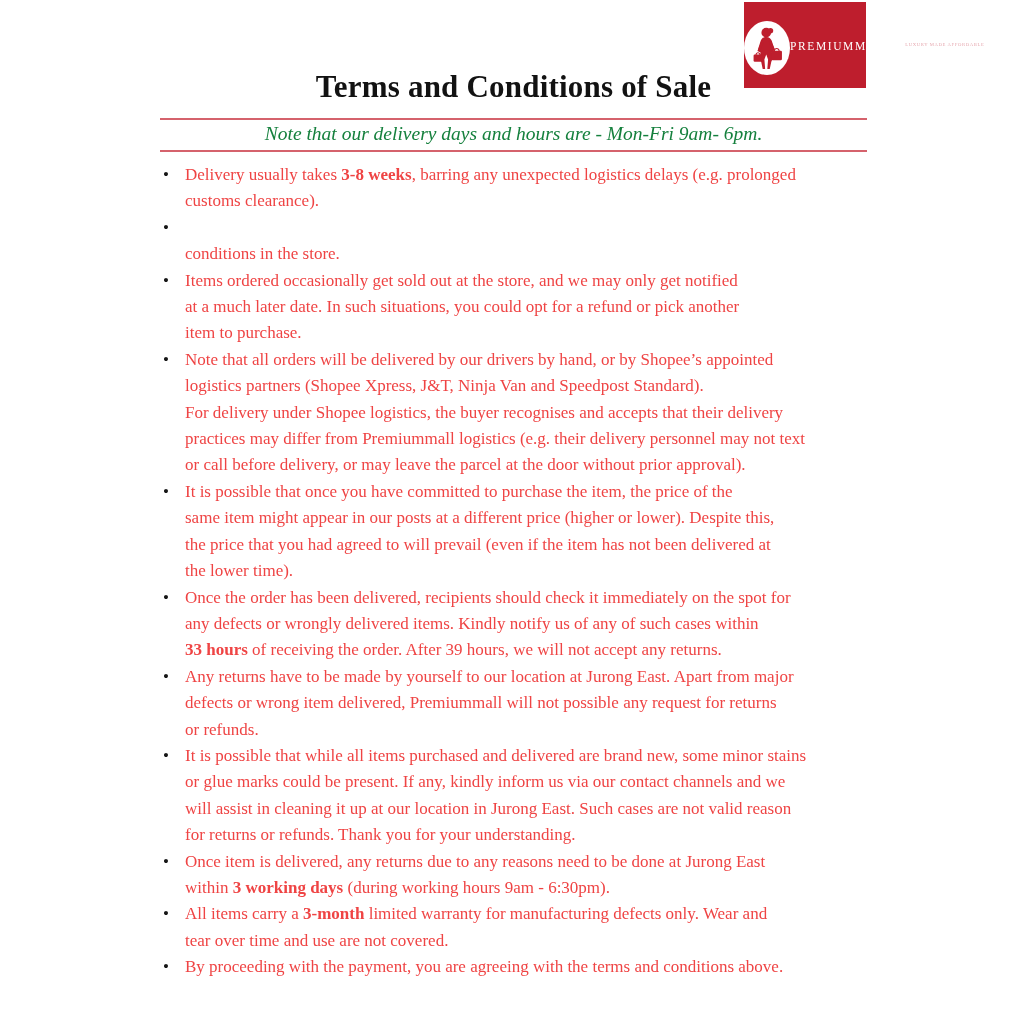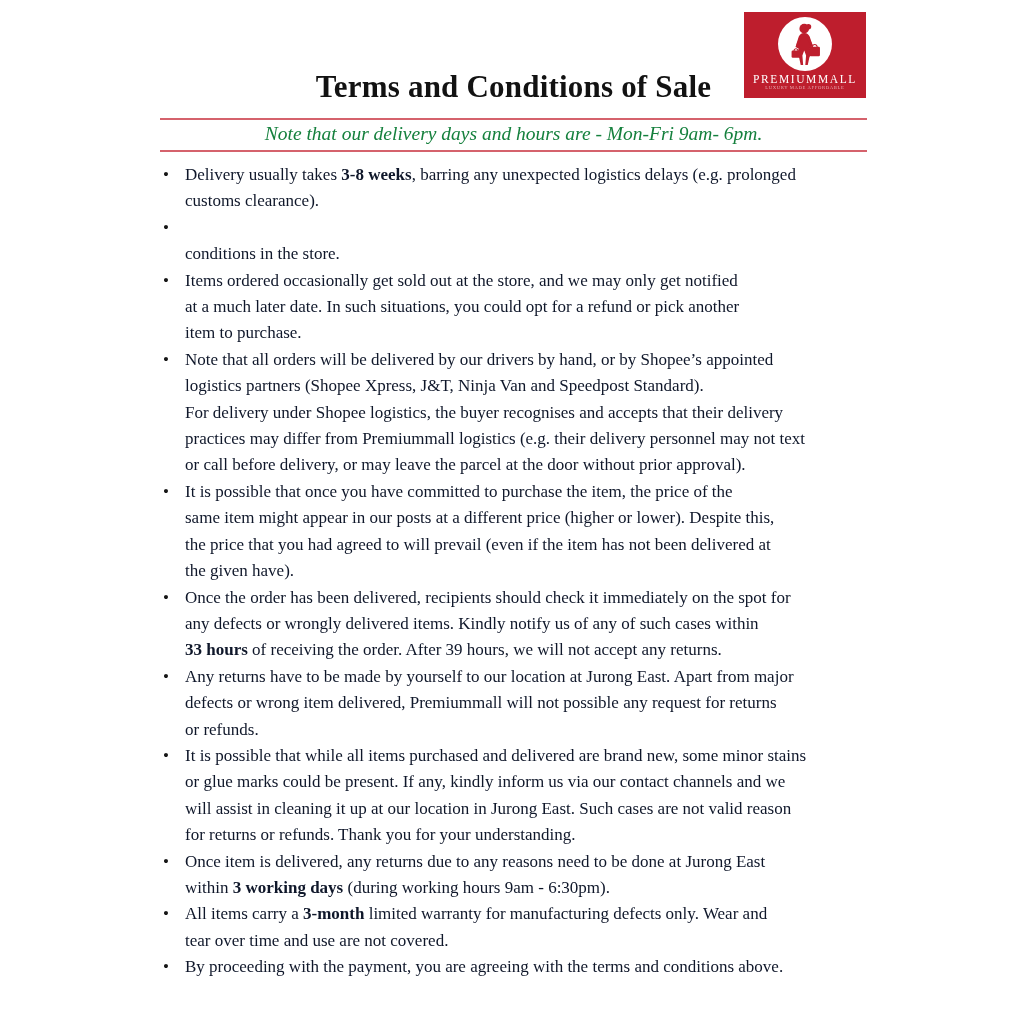--- a/index.html
+++ b/index.html
@@ -1,22 +1,22 @@
 <!DOCTYPE html>
 <html><head>
 <meta charset="utf-8">
 <style>
   html,body { margin:0; padding:0; background:#ffffff; }
   .page {
     position:relative; width:1024px; height:1024px; background:#ffffff;
     font-family:"Liberation Serif", serif; overflow:hidden;
   }
   .logo {
-    position:absolute; left:744px; top:12px; width:122px; height:86px;
-    background:#be1e2d; display:flex; flex-direction:column; align-items:center;
+    position:absolute; left:744px; top:2px; width:122px; height:86px;
+    background:#be1e2d; display:flex; flex-direction:row; align-items:center;
   }
   .logo-circle {
     margin-top:5px; width:54px; height:54px; background:#ffffff;
     border-radius:50%; display:flex; align-items:center; justify-content:center;
   }
   .logo-circle svg { width:46px; height:46px; }
   .brand {
     color:#ffffff; font-size:11.5px; letter-spacing:1.6px; margin-top:2px;
     white-space:nowrap; font-family:"Liberation Serif", serif;
   }
@@ -32,21 +32,21 @@
     position:absolute; left:160px; width:707px; height:2px; background:#d5626c;
   }
   .rule-top { top:118px; }
   .rule-bottom { top:150px; }
   .note {
     position:absolute; top:123px; left:160px; width:707px; text-align:center;
     font-style:italic; color:#15803d; font-size:19.5px;
   }
   .terms {
     position:absolute; top:162px; left:160px; width:722px;
-    font-size:17px; line-height:26.4px; color:#0f172a;
+    font-size:17px; line-height:26.4px; color:#ef4444;
   }
   .terms ul { margin:0; padding:0; list-style:none; }
   .terms li { position:relative; padding-left:25px; }
   .terms li::before {
     content:"\2022"; position:absolute; left:3px; top:0;
     font-size:17px; color:#161616;
   }
 </style>
 </head>
 <body>
@@ -78,21 +78,21 @@
   <div class="rule rule-top"></div>
   <div class="note">Note that our delivery days and hours are - Mon-Fri 9am- 6pm.</div>
   <div class="rule rule-bottom"></div>
 
   <div class="terms">
     <ul>
         <li><span>Delivery usually takes </span><b>3-8 weeks</b><span>, barring any unexpected logistics delays (e.g. prolonged</span><br><span>customs clearance).</span></li>
         <li><br><span>conditions in the store.</span></li>
         <li><span>Items ordered occasionally get sold out at the store, and we may only get notified</span><br><span>at a much later date. In such situations, you could opt for a refund or pick another</span><br><span>item to purchase.</span></li>
         <li><span>Note that all orders will be delivered by our drivers by hand, or by Shopee’s appointed</span><br><span>logistics partners (Shopee Xpress, J&amp;T, Ninja Van and Speedpost Standard).</span><br><span>For delivery under Shopee logistics, the buyer recognises and accepts that their delivery</span><br><span>practices may differ from Premiummall logistics (e.g. their delivery personnel may not text</span><br><span>or call before delivery, or may leave the parcel at the door without prior approval).</span></li>
-        <li><span>It is possible that once you have committed to purchase the item, the price of the</span><br><span>same item might appear in our posts at a different price (higher or lower). Despite this,</span><br><span>the price that you had agreed to will prevail (even if the item has not been delivered at</span><br><span>the given have).</span></li>
+        <li><span>It is possible that once you have committed to purchase the item, the price of the</span><br><span>same item might appear in our posts at a different price (higher or lower). Despite this,</span><br><span>the price that you had agreed to will prevail (even if the item has not been delivered at</span><br><span>the lower time).</span></li>
         <li><span>Once the order has been delivered, recipients should check it immediately on the spot for</span><br><span>any defects or wrongly delivered items. Kindly notify us of any of such cases within</span><br><b>33 hours</b><span> of receiving the order. After 39 hours, we will not accept any returns.</span></li>
         <li><span>Any returns have to be made by yourself to our location at Jurong East. Apart from major</span><br><span>defects or wrong item delivered, Premiummall will not possible any request for returns</span><br><span>or refunds.</span></li>
         <li><span>It is possible that while all items purchased and delivered are brand new, some minor stains</span><br><span>or glue marks could be present. If any, kindly inform us via our contact channels and we</span><br><span>will assist in cleaning it up at our location in Jurong East. Such cases are not valid reason</span><br><span>for returns or refunds. Thank you for your understanding.</span></li>
         <li><span>Once item is delivered, any returns due to any reasons need to be done at Jurong East</span><br><span>within </span><b>3 working days</b><span> (during working hours 9am - 6:30pm).</span></li>
         <li><span>All items carry a </span><b>3-month</b><span> limited warranty for manufacturing defects only. Wear and</span><br><span>tear over time and use are not covered.</span></li>
         <li><span>By proceeding with the payment, you are agreeing with the terms and conditions above.</span></li>
       </ul>
   </div>
 
 </div>

